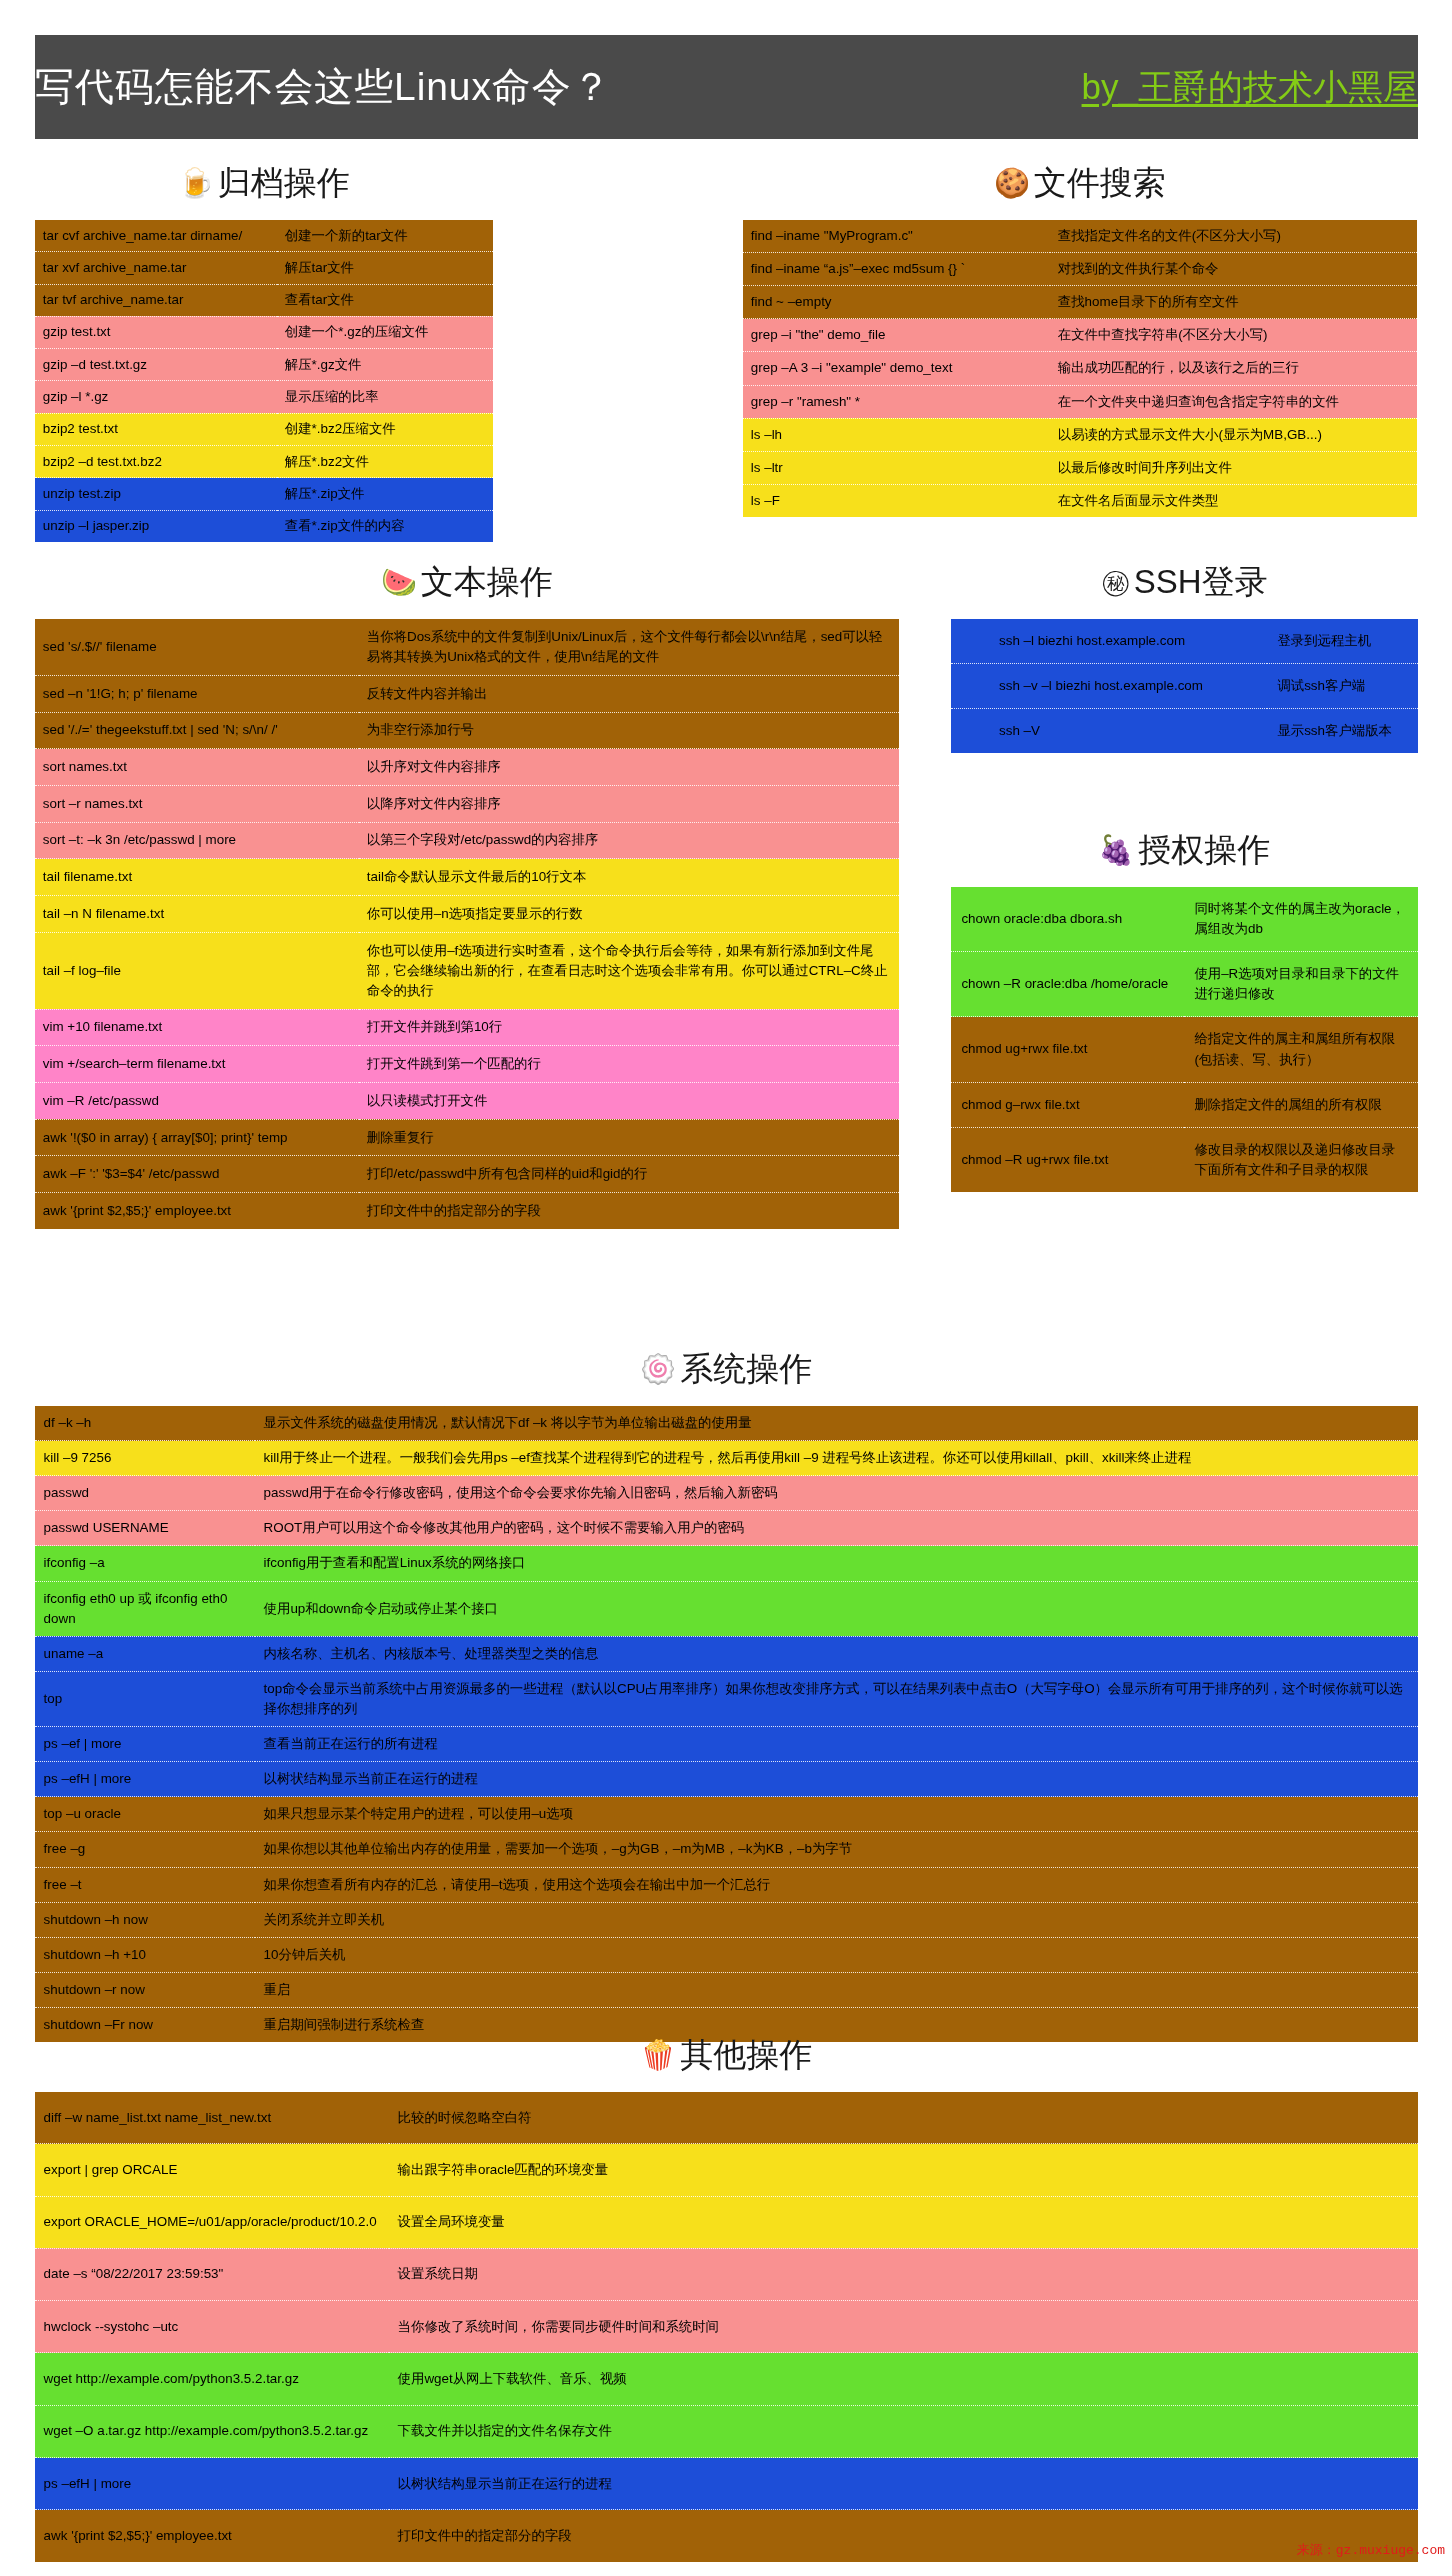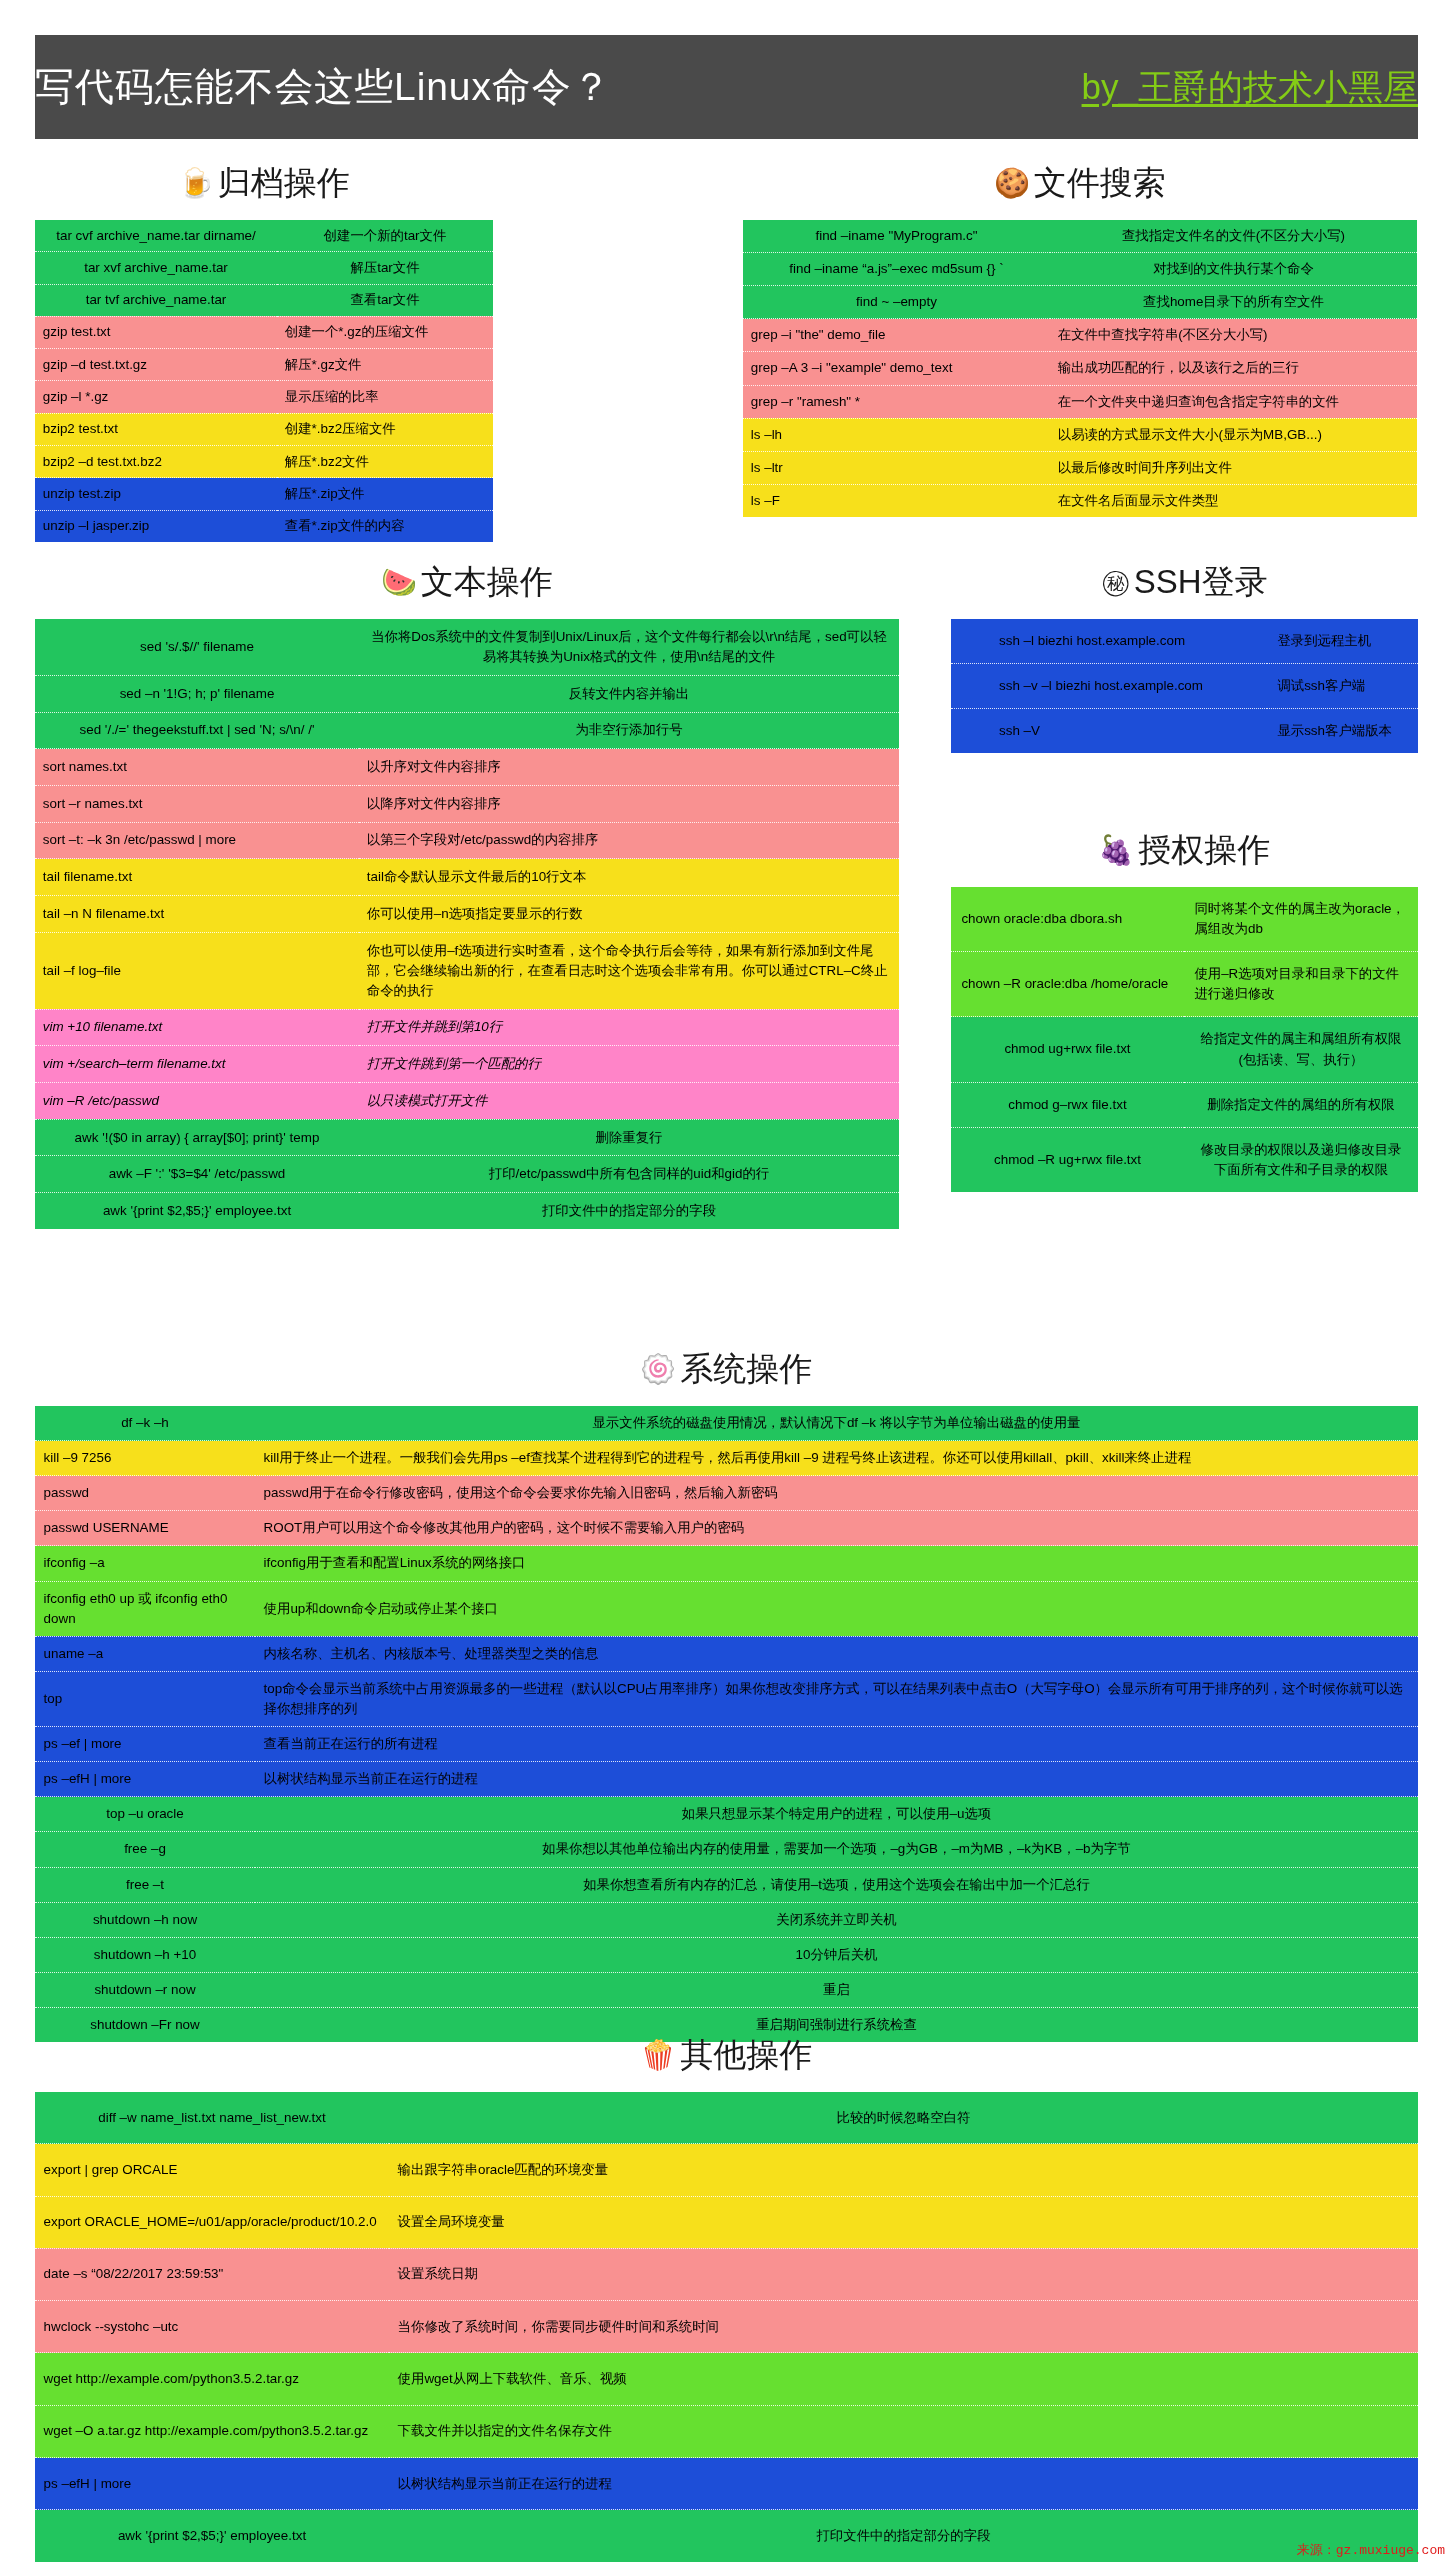--- a/index.html
+++ b/index.html
@@ -44,25 +44,25 @@
     font-size:14.7px;
     line-height:1.5;
     padding:6px 8.6px;
     border-bottom:0.9px dotted rgba(255,255,255,.85);
     word-break:break-word;
   }
   .tbl tr:last-child td { border-bottom:none; }
   .tbl td.cmd { font-size:15px; }
   .tbl td.desc { font-size:14.7px; }
 
-  .c-blue   { background:#22c55e;text-align:center; }
+  .c-blue   { background:#a16207; }
   .c-red    { background:#f99191; }
   .c-yellow { background:#f7e01b; }
   .c-gray   { background:#1d4ed8; }
-  .c-pink   { background:#ff84c8;font-style:italic; }
+  .c-pink   { background:#ff84c8; }
   .c-green  { background:#66e030; }
 
   
   .blk { position:absolute; }
 
   #sec-archive   { left:35px;  top:161px;  width:458px; }
   #sec-search    { left:743px; top:161px;  width:674px; }
   #sec-text      { left:35px;  top:560px;  width:864px; }
   #sec-ssh       { left:951px;top:560px;  width:467px; }
   #sec-auth      { left:951px;top:828px;  width:467px; }

